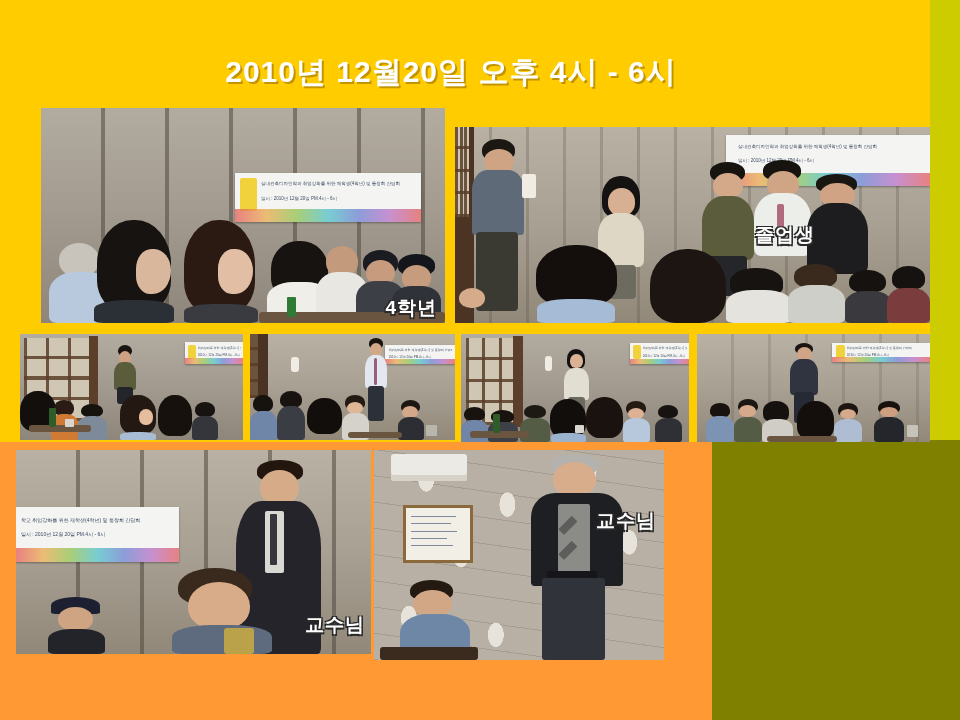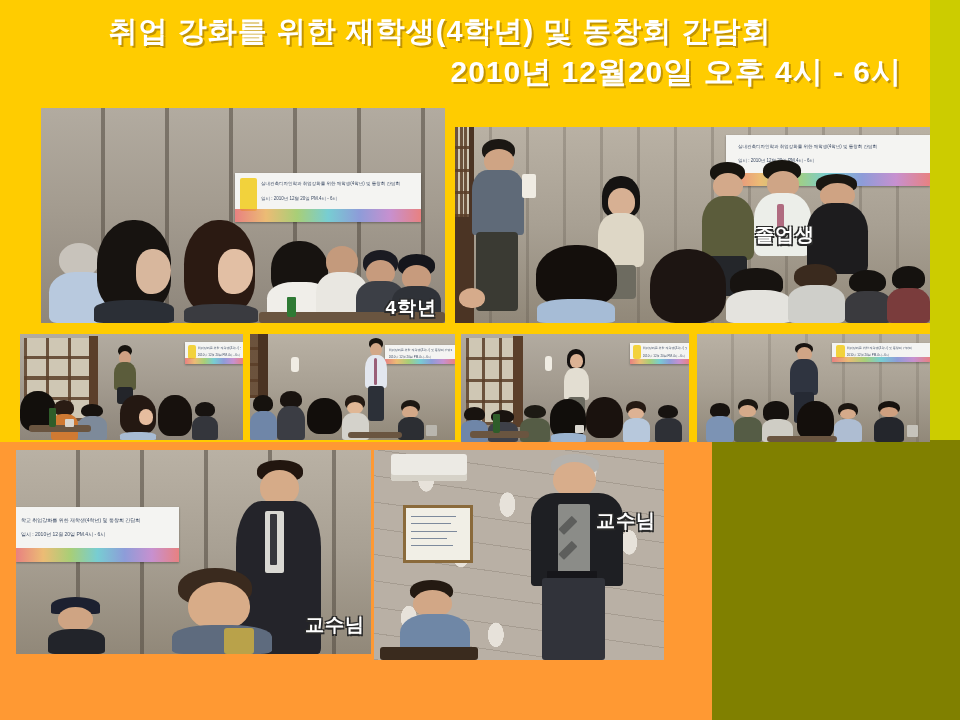--- a/index.html
+++ b/index.html
@@ -13,21 +13,21 @@
   #bg-yellow-main{left:0;top:0;width:930px;height:497px;background:#FFCC00;}
   #bg-orange{left:0;top:442px;width:712px;height:278px;background:#FF9933;}
   #bg-olive{left:712px;top:442px;width:248px;height:278px;background:#808000;}
   #bg-olive-right{left:930px;top:440px;width:30px;height:280px;background:#808000;}
 
   
   #title-banner{position:absolute;left:0;top:0;width:930px;height:97px;background:#FFCC00;}
   #title-line1{position:absolute;left:0;top:12px;width:880px;text-align:center;
       color:#ffffff;font-size:29px;font-weight:bold;letter-spacing:1px;
       text-shadow:2px 2px 0 rgba(120,80,0,.45);white-space:nowrap;}
-  #title-line2{position:absolute;left:0;top:52px;width:920px;text-align:right;
+  #title-line2{position:absolute;left:0;top:52px;width:920px;text-align:center;
       color:#ffffff;font-size:30px;font-weight:bold;letter-spacing:1px;
       text-shadow:2px 2px 0 rgba(120,80,0,.45);white-space:nowrap;padding-right:18px;box-sizing:border-box;}
 
   
   .photo{position:absolute;overflow:hidden;background:#8a8176;}
   .photo .scene{position:absolute;left:0;top:0;width:100%;height:100%;}
 
   
   .wall{position:absolute;left:0;top:0;width:100%;height:100%;
      background:linear-gradient(180deg,#b2aba0 0%,#a49c90 45%,#8e867b 100%);}
@@ -98,21 +98,20 @@
 
 <div id="slide">
 
   <div class="bg" id="bg-yellow-green"></div>
   <div class="bg" id="bg-yellow-main"></div>
   <div class="bg" id="bg-orange"></div>
   <div class="bg" id="bg-olive"></div>
   <div class="bg" id="bg-olive-right"></div>
 
   <div id="title-banner">
-    <div id="title-line1">취업 강화를 위한 재학생(4학년) 및 동창회 간담회</div>
     <div id="title-line2">2010년 12월20일 오후 4시 - 6시</div>
   </div>
 
   <div class="photo" id="p1" style="left:41px;top:108px;width:404px;height:215px;">
     <div class="scene">
       <div class="wall"></div>
       <div class="panel-lines"></div>
 
       <div class="mini-banner" style="left:48%;top:30%;width:46%;height:23%;">
         <div class="mb-mascot"></div>

